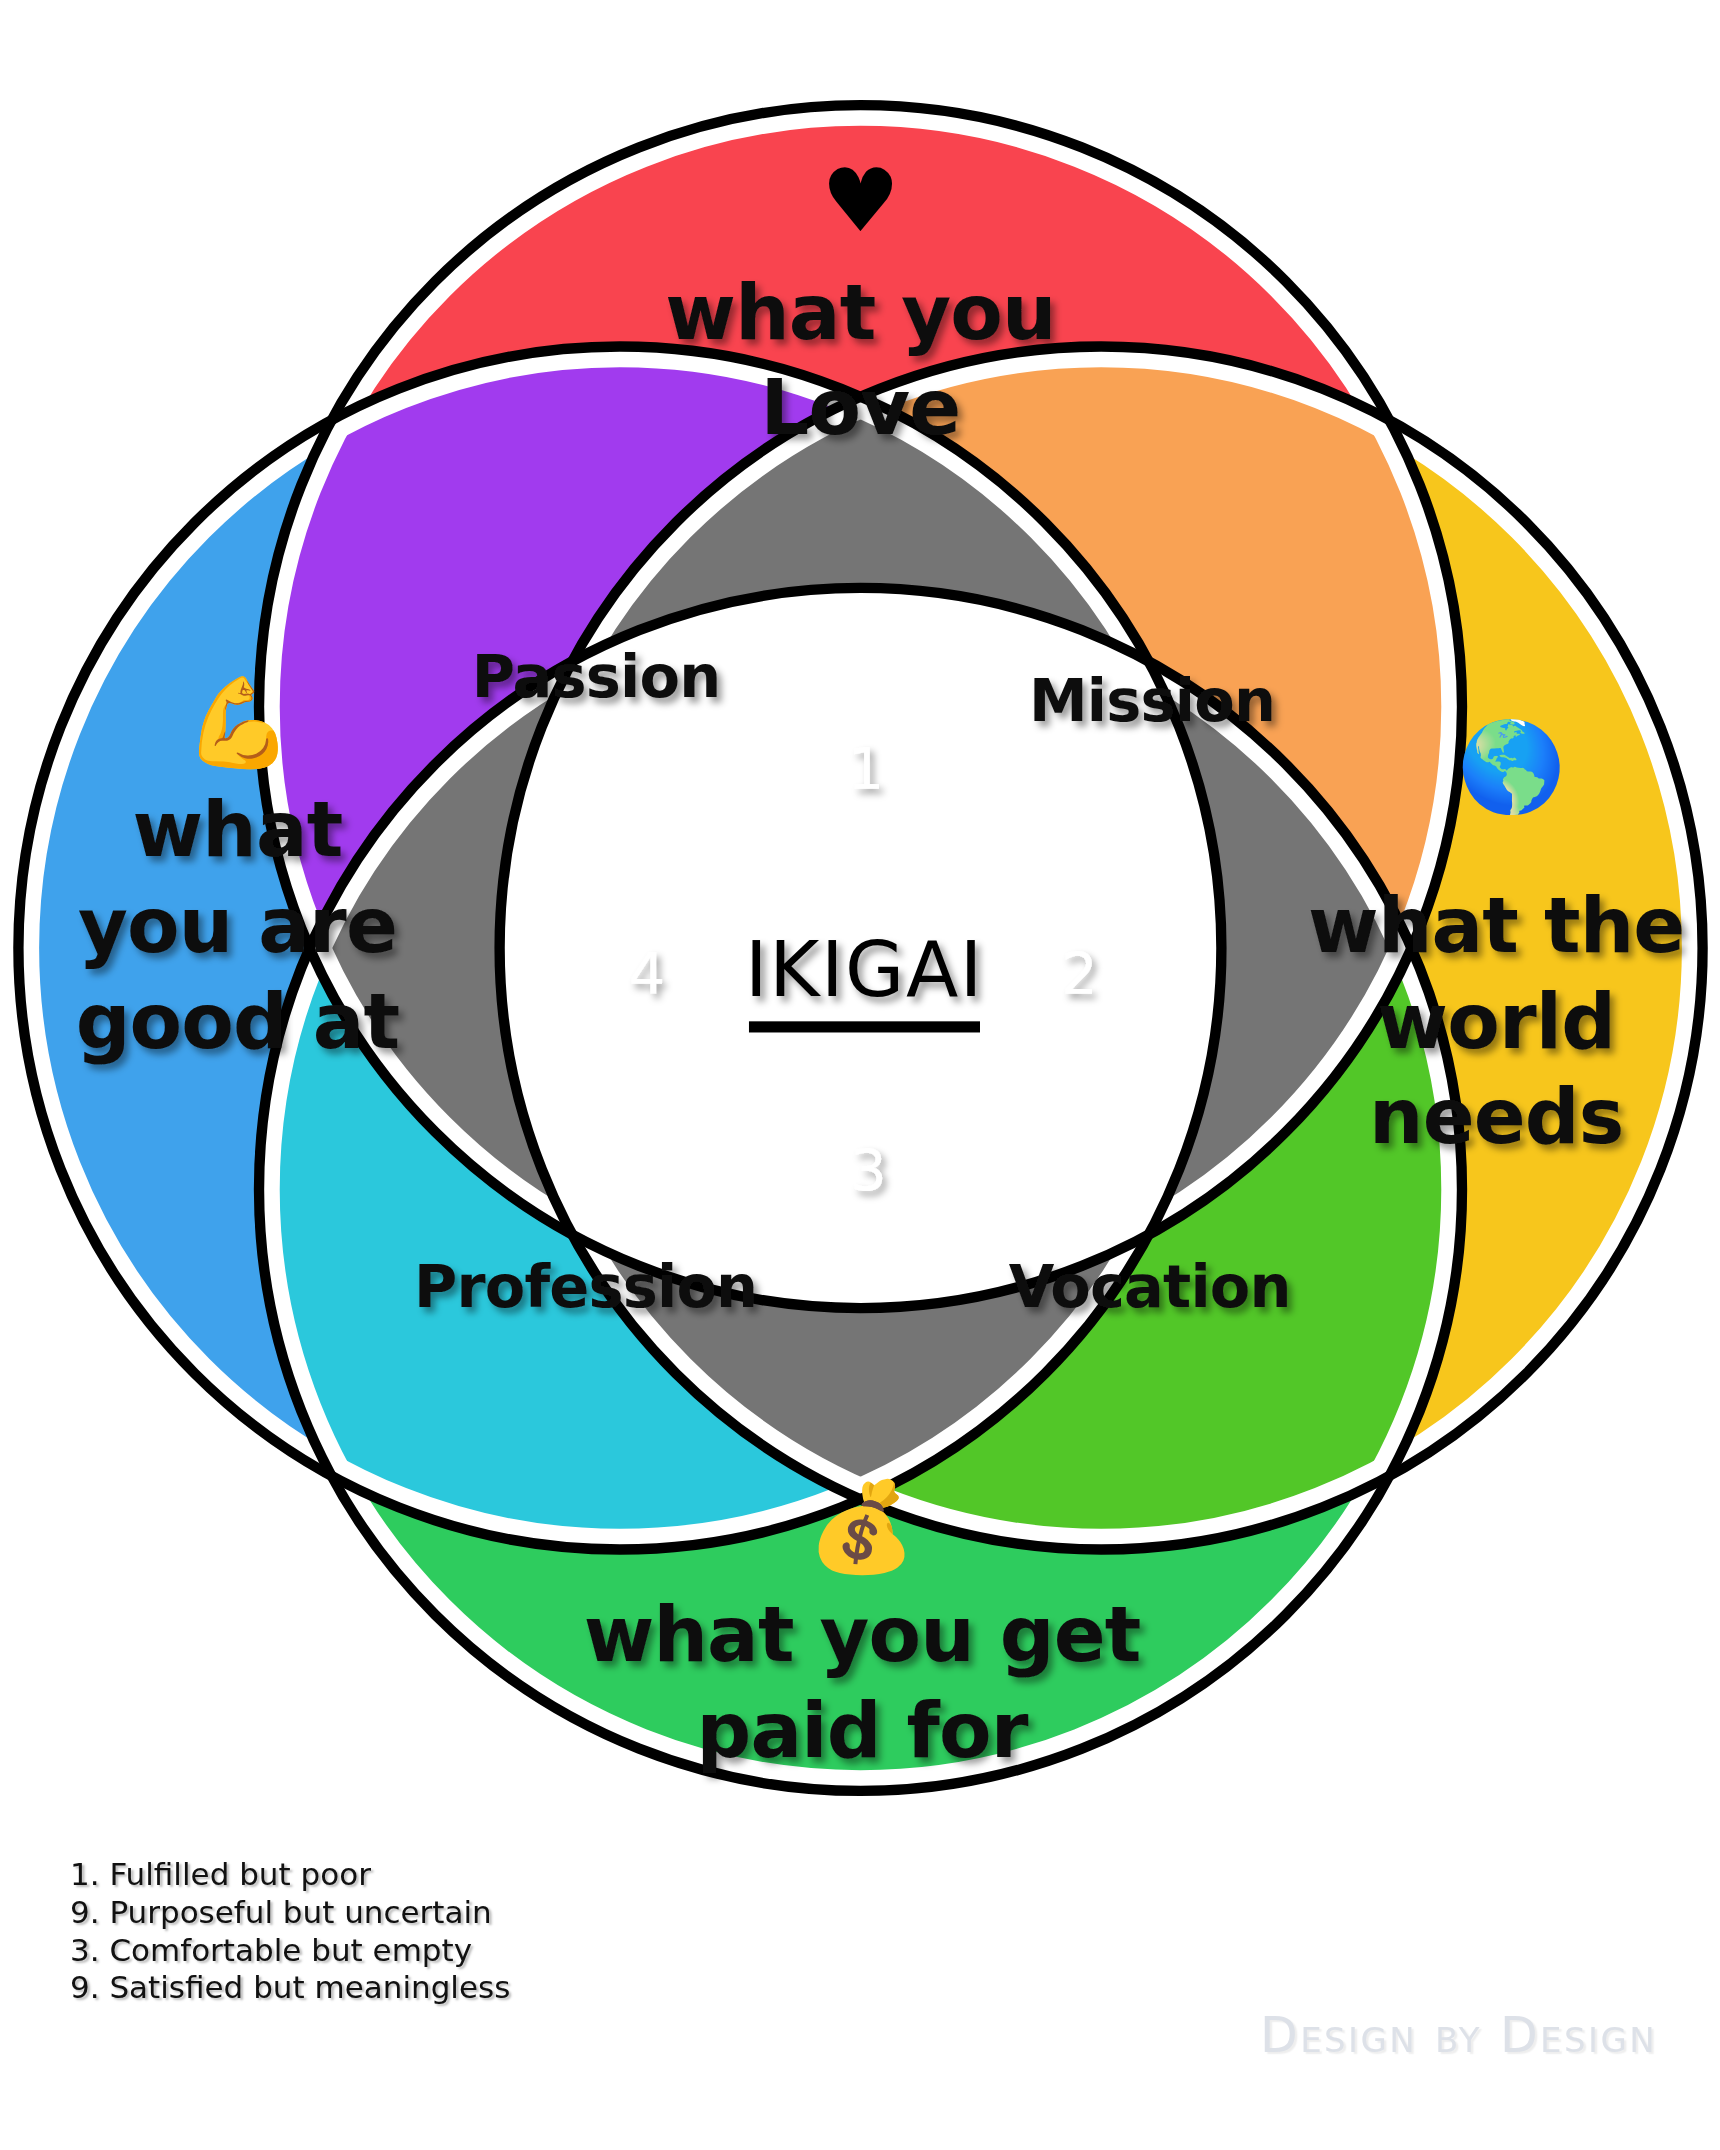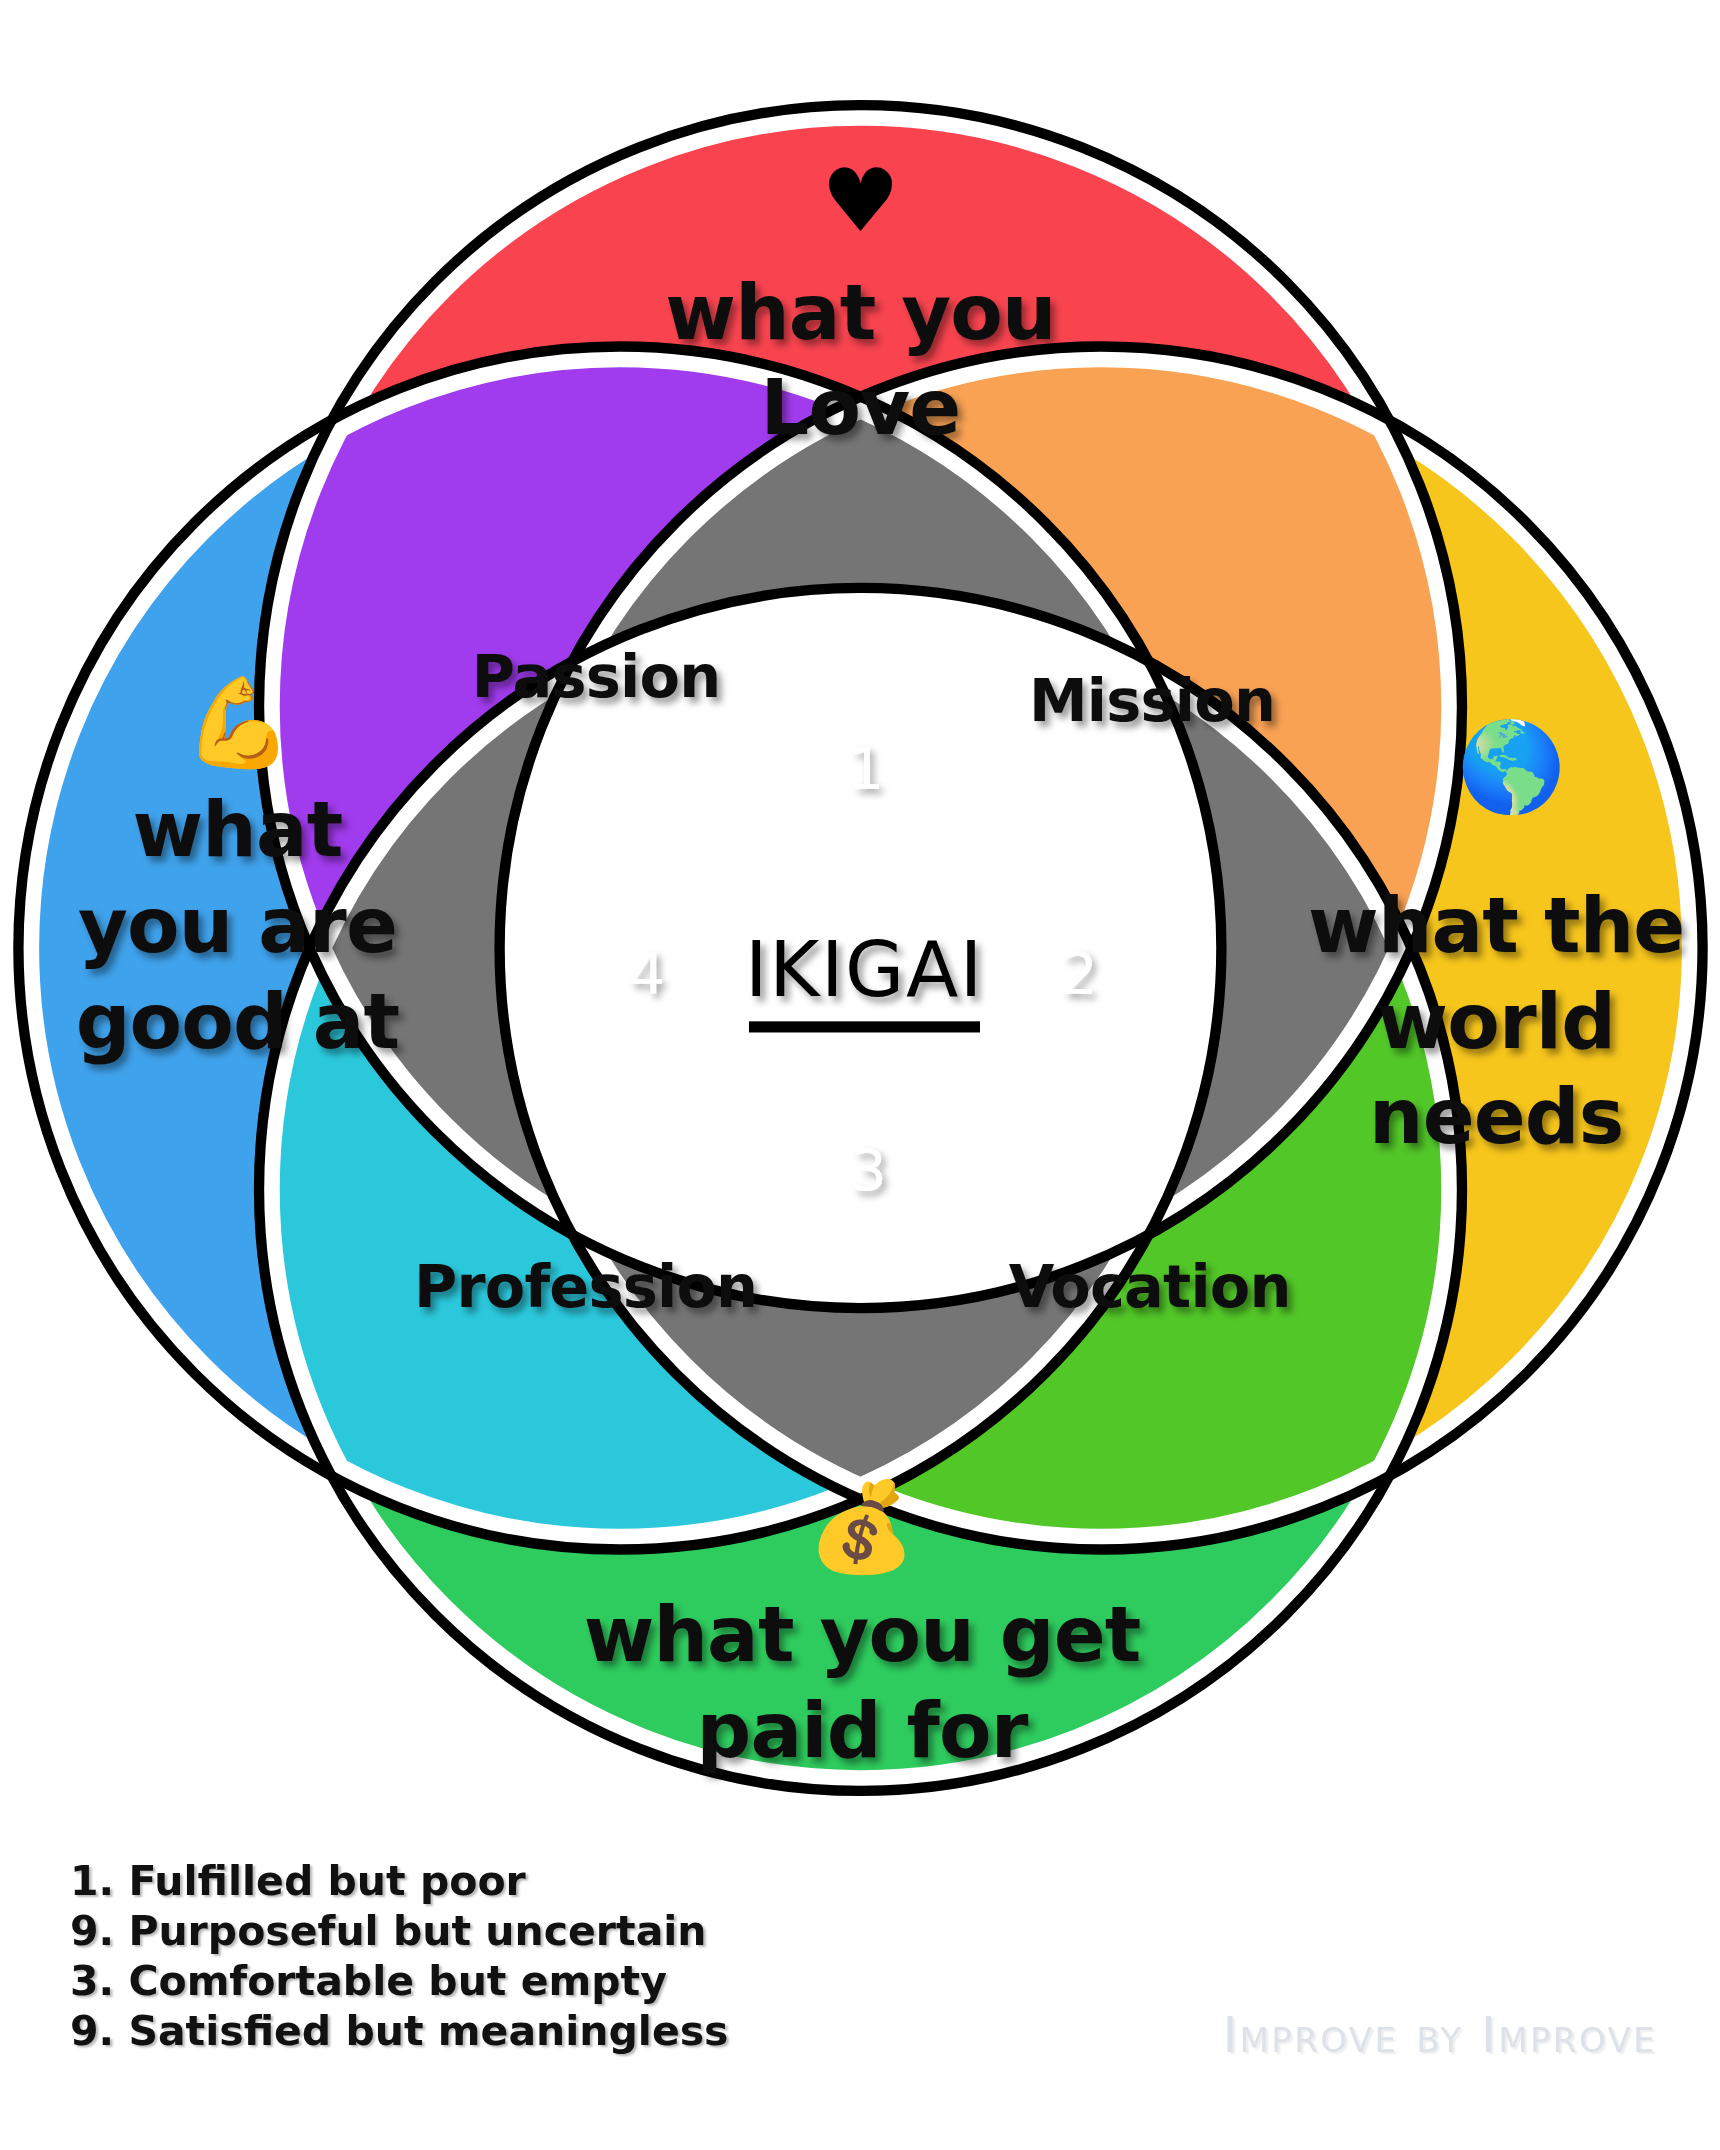--- a/index.html
+++ b/index.html
@@ -57,26 +57,26 @@
     font-size: 110px;
   }
   .footnotes {
     position: absolute;
     left: 70px;
     top: 1856px;
     width: 717px;
   }
   .footnote-item {
     font-family: "DejaVu Sans", sans-serif;
-    font-size: 41px;
+    font-size: 31px;
     line-height: 1.22;
     color: #111111;
     white-space: nowrap;
     text-shadow: 2.4px 2.4px 2.4px rgba(0,0,0,0.28);
-    font-weight: 700;
+    font-weight: 400;
   }
   .watermark {
     position: absolute;
     right: 64px;
     top: 2007px;
     font-family: "DejaVu Sans", sans-serif;
     font-size: 49px;
     color: #dde1e8;
     font-variant: small-caps;
     letter-spacing: 2.4px;
@@ -250,16 +250,16 @@
     </g>
   </svg>
 
   <div class="footnotes">
     <div class="footnote-item">1. Fulfilled but poor</div>
     <div class="footnote-item">9. Purposeful but uncertain</div>
     <div class="footnote-item">3. Comfortable but empty</div>
     <div class="footnote-item">9. Satisfied but meaningless</div>
   </div>
 
-  <div class="watermark">Improve by Improve</div>
+  <div class="watermark">Design by Design</div>
 
 </div>
 
 
 </body></html>

